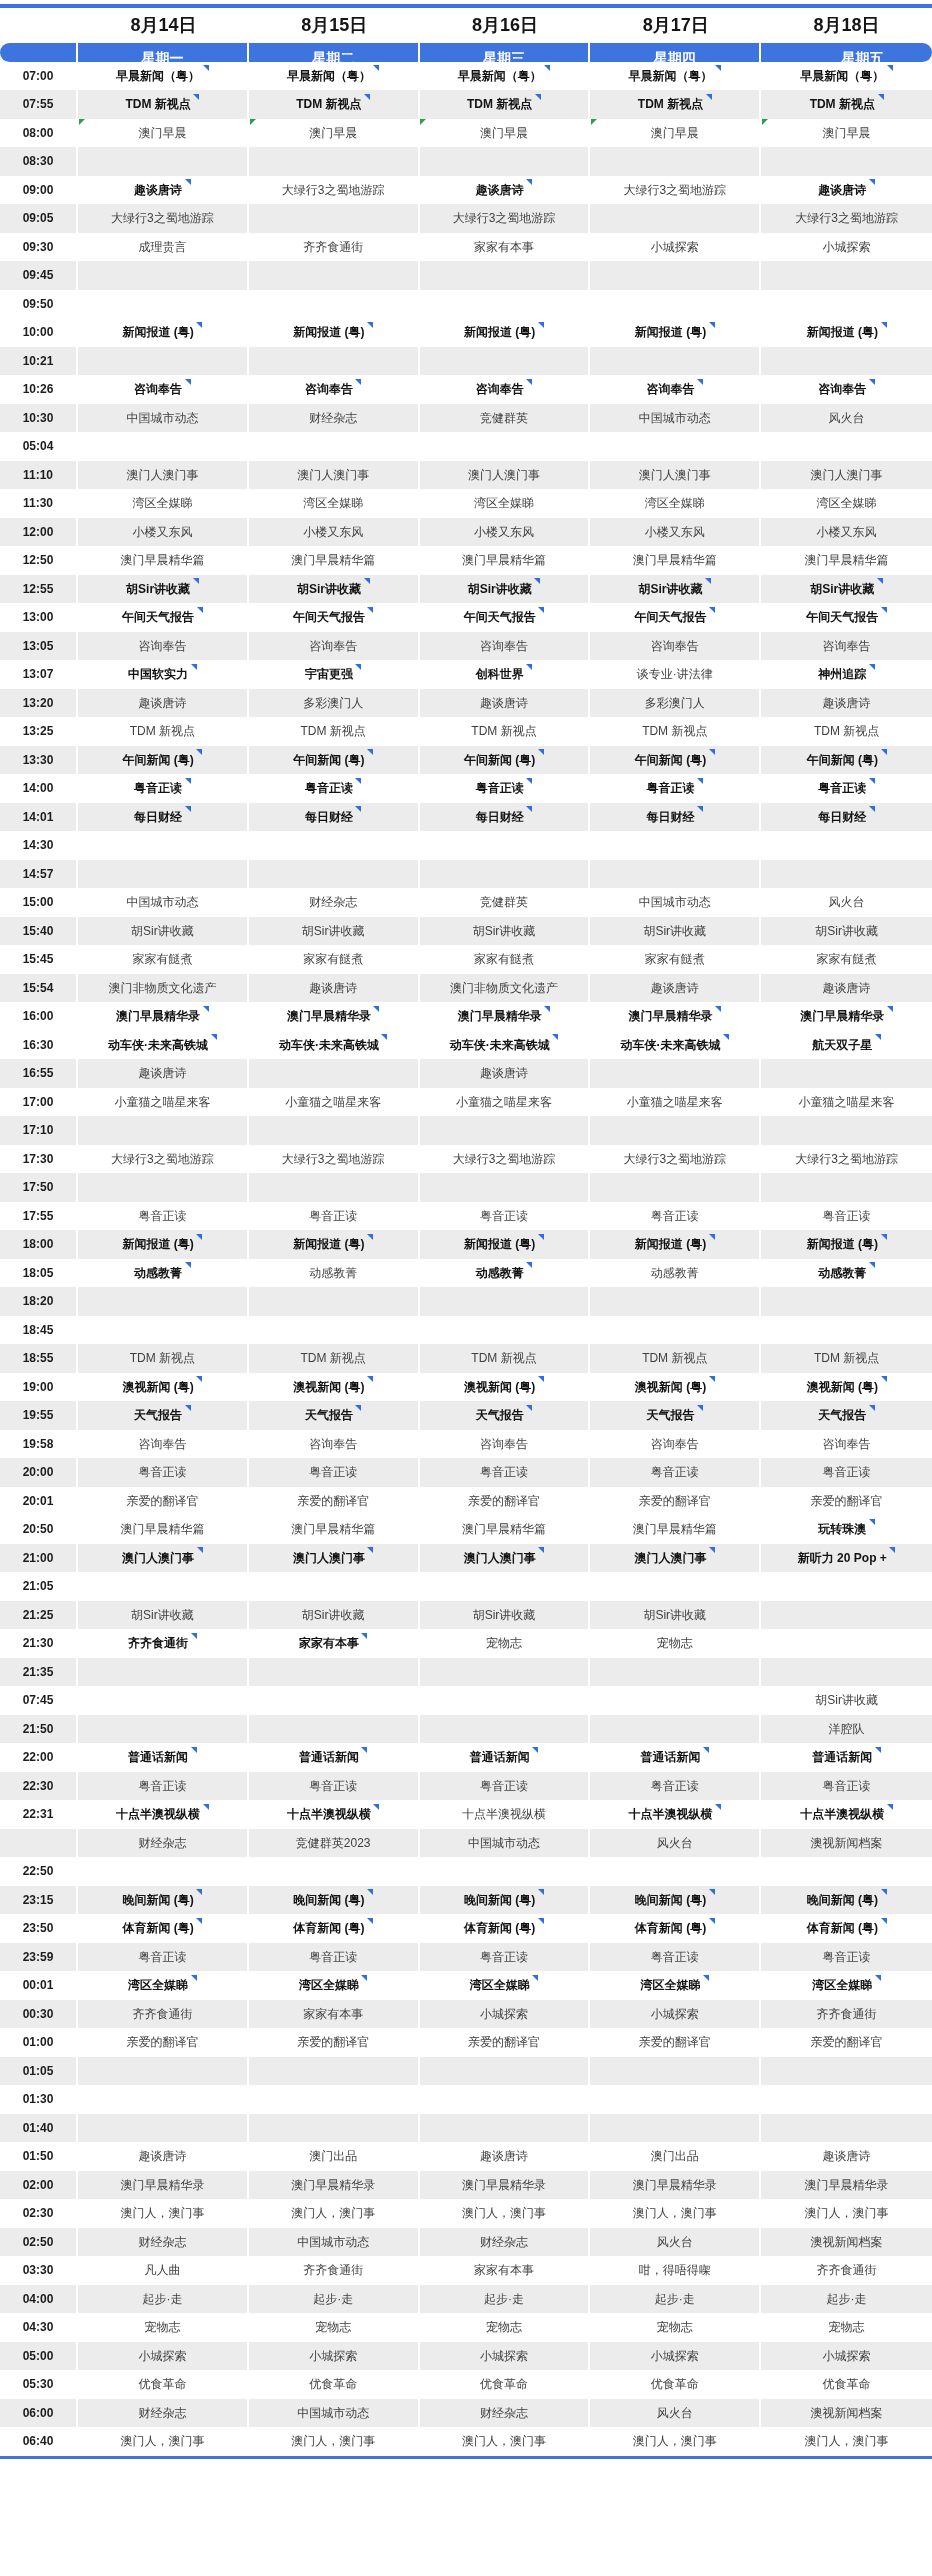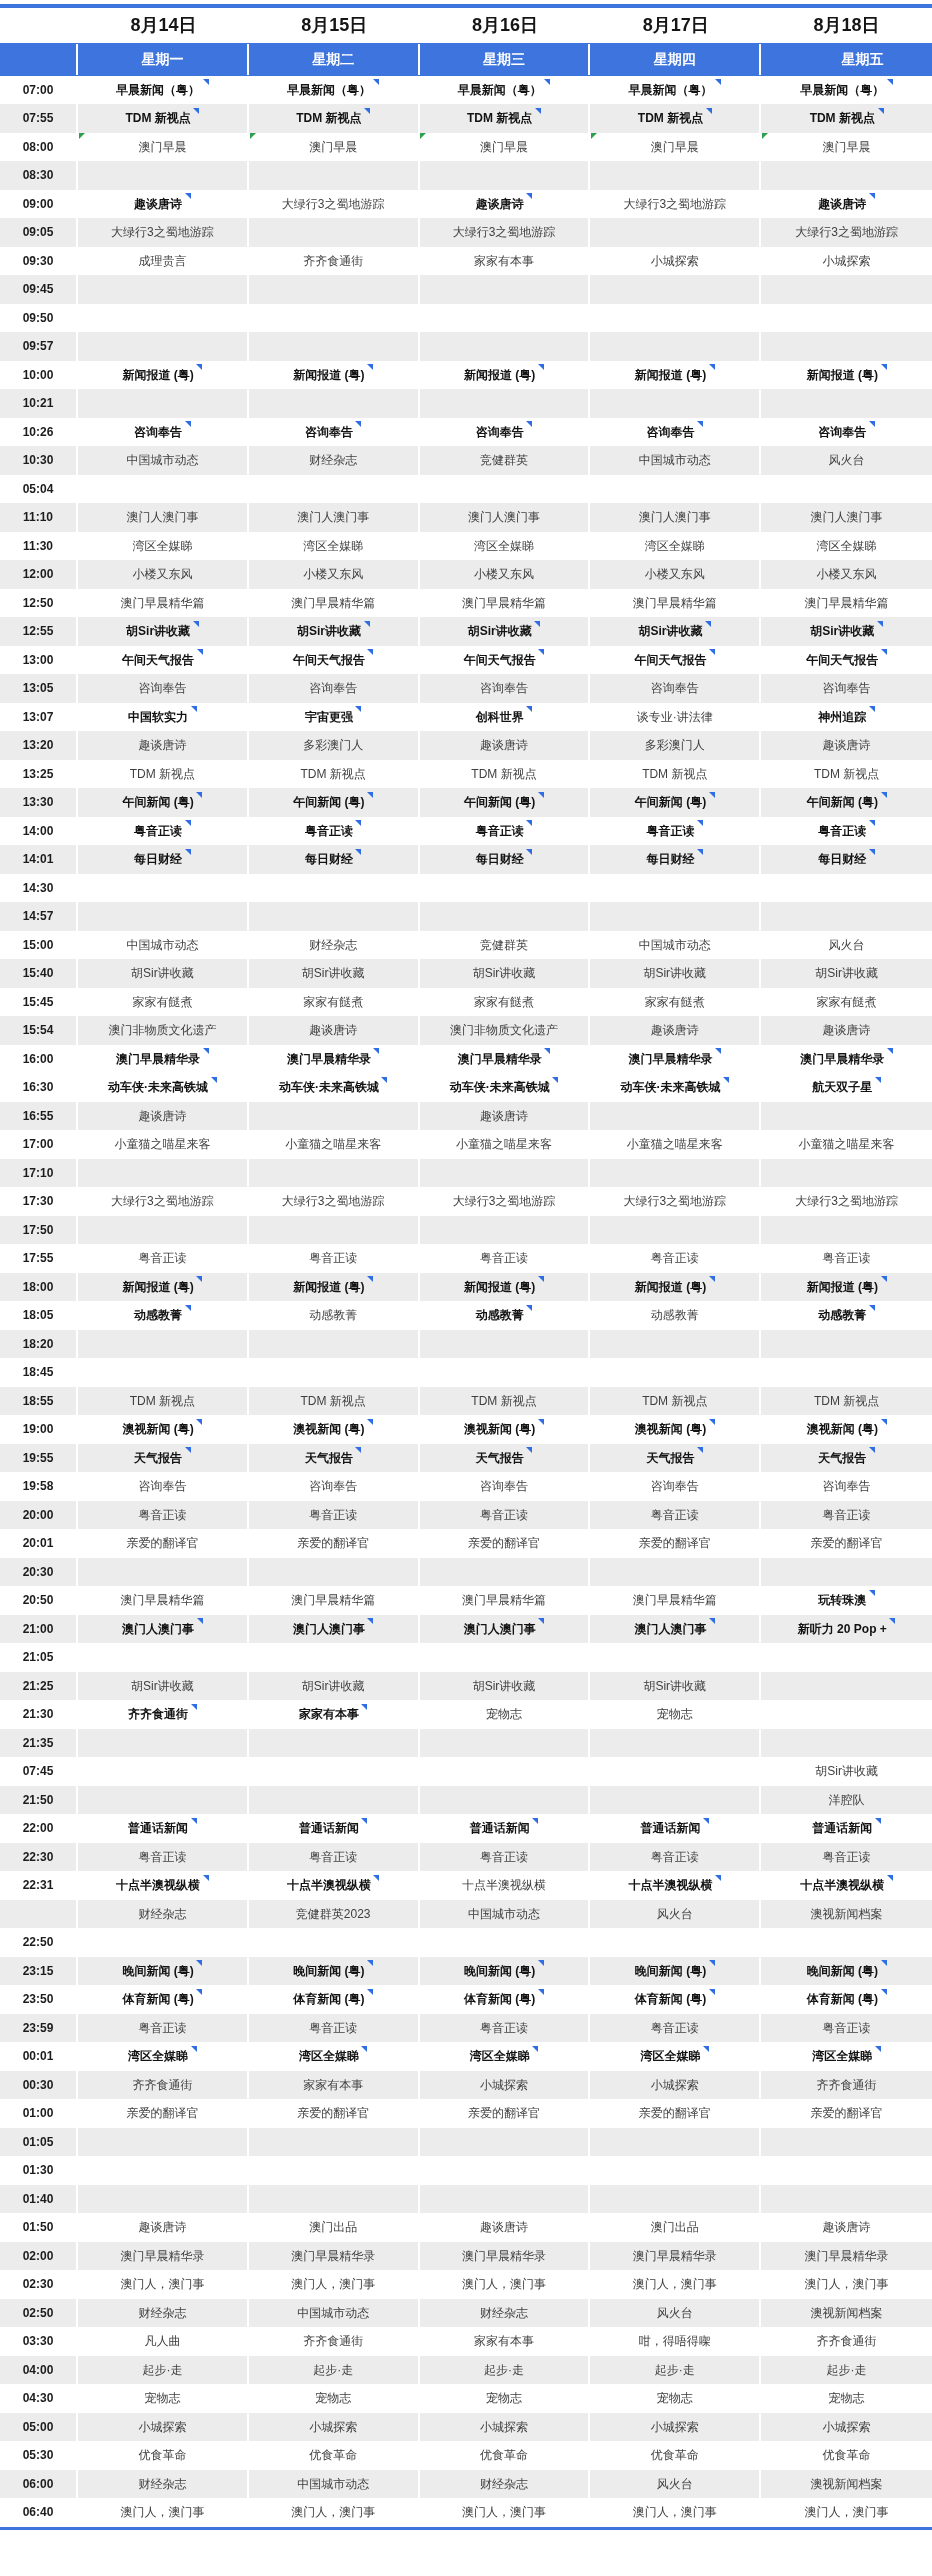--- a/index.html
+++ b/index.html
@@ -3,21 +3,21 @@
 <meta charset="utf-8">
 <style>
   html,body{margin:0;padding:0;background:#fff;}
   body{width:932px;font-family:"Liberation Sans","DejaVu Sans",sans-serif;-webkit-font-smoothing:antialiased;}
   .page{width:932px;position:relative;padding-bottom:43px;background:#fff;}
   .topline,.bottomline{height:3.5px;background:#3d74de;}
   .topline{margin-top:4.3px;}
   .grid{display:grid;grid-template-columns:78px repeat(5,1fr);}
   .dates{height:35px;align-items:center;}
   .date-cell{text-align:center;font-size:18px;font-weight:bold;color:#151515;}
-  .weekbar{height:33px;background:#3d74de;align-items:center;}
+  .weekbar{height:19px;background:#3d74de;align-items:center;border-radius:15px;}
   .weekbar .wcell{height:31px;line-height:31px;text-align:center;color:#fff;font-size:14px;font-weight:bold;border-right:2.6px solid #fff;}
   .weekbar .wcell:last-child{border-right:none;margin-left:32px;}
   .row{height:28.5px;}
   .row.g .tcell,.row.g .pcell{background:#ececec;}
   .row.w .tcell,.row.w .pcell{background:#ffffff;}
   .tcell{height:28.5px;line-height:28.5px;text-align:center;font-size:12px;font-weight:bold;color:#1c1c1c;border-right:2.6px solid #fff;}
   .pcell{position:relative;height:28.5px;line-height:28.5px;text-align:center;font-size:12px;color:#3f3f3f;border-right:2.6px solid #fff;white-space:nowrap;overflow:hidden;}
   .pcell:last-child,.tcell:last-child{border-right:none;}
   .pcell.b{font-weight:bold;color:#131313;}
   .mk{display:inline-block;width:0;height:0;border-top:6px solid #2e6de3;border-left:6px solid transparent;margin-left:2.6px;vertical-align:top;margin-top:3.5px;}
@@ -110,28 +110,20 @@
         <div class="pcell"></div>
       </div>
       <div class="grid row w">
         <div class="tcell">09:50</div>
         <div class="pcell"></div>
         <div class="pcell"></div>
         <div class="pcell"></div>
         <div class="pcell"></div>
         <div class="pcell"></div>
       </div>
-      <div class="grid row g">
-        <div class="tcell">09:57</div>
-        <div class="pcell"></div>
-        <div class="pcell"></div>
-        <div class="pcell"></div>
-        <div class="pcell"></div>
-        <div class="pcell"></div>
-      </div>
       <div class="grid row w">
         <div class="tcell">10:00</div>
         <div class="pcell b"><span>新闻报道 (粤)</span><span class="mk"></span></div>
         <div class="pcell b"><span>新闻报道 (粤)</span><span class="mk"></span></div>
         <div class="pcell b"><span>新闻报道 (粤)</span><span class="mk"></span></div>
         <div class="pcell b"><span>新闻报道 (粤)</span><span class="mk"></span></div>
         <div class="pcell b"><span>新闻报道 (粤)</span><span class="mk"></span></div>
       </div>
       <div class="grid row g">
         <div class="tcell">10:21</div>
@@ -454,28 +446,20 @@
         <div class="pcell"><span>粤音正读</span></div>
       </div>
       <div class="grid row w">
         <div class="tcell">20:01</div>
         <div class="pcell"><span>亲爱的翻译官</span></div>
         <div class="pcell"><span>亲爱的翻译官</span></div>
         <div class="pcell"><span>亲爱的翻译官</span></div>
         <div class="pcell"><span>亲爱的翻译官</span></div>
         <div class="pcell"><span>亲爱的翻译官</span></div>
       </div>
-      <div class="grid row g">
-        <div class="tcell">20:30</div>
-        <div class="pcell"></div>
-        <div class="pcell"></div>
-        <div class="pcell"></div>
-        <div class="pcell"></div>
-        <div class="pcell"></div>
-      </div>
       <div class="grid row w">
         <div class="tcell">20:50</div>
         <div class="pcell"><span>澳门早晨精华篇</span></div>
         <div class="pcell"><span>澳门早晨精华篇</span></div>
         <div class="pcell"><span>澳门早晨精华篇</span></div>
         <div class="pcell"><span>澳门早晨精华篇</span></div>
         <div class="pcell b"><span>玩转珠澳</span><span class="mk"></span></div>
       </div>
       <div class="grid row g">
         <div class="tcell">21:00</div>

